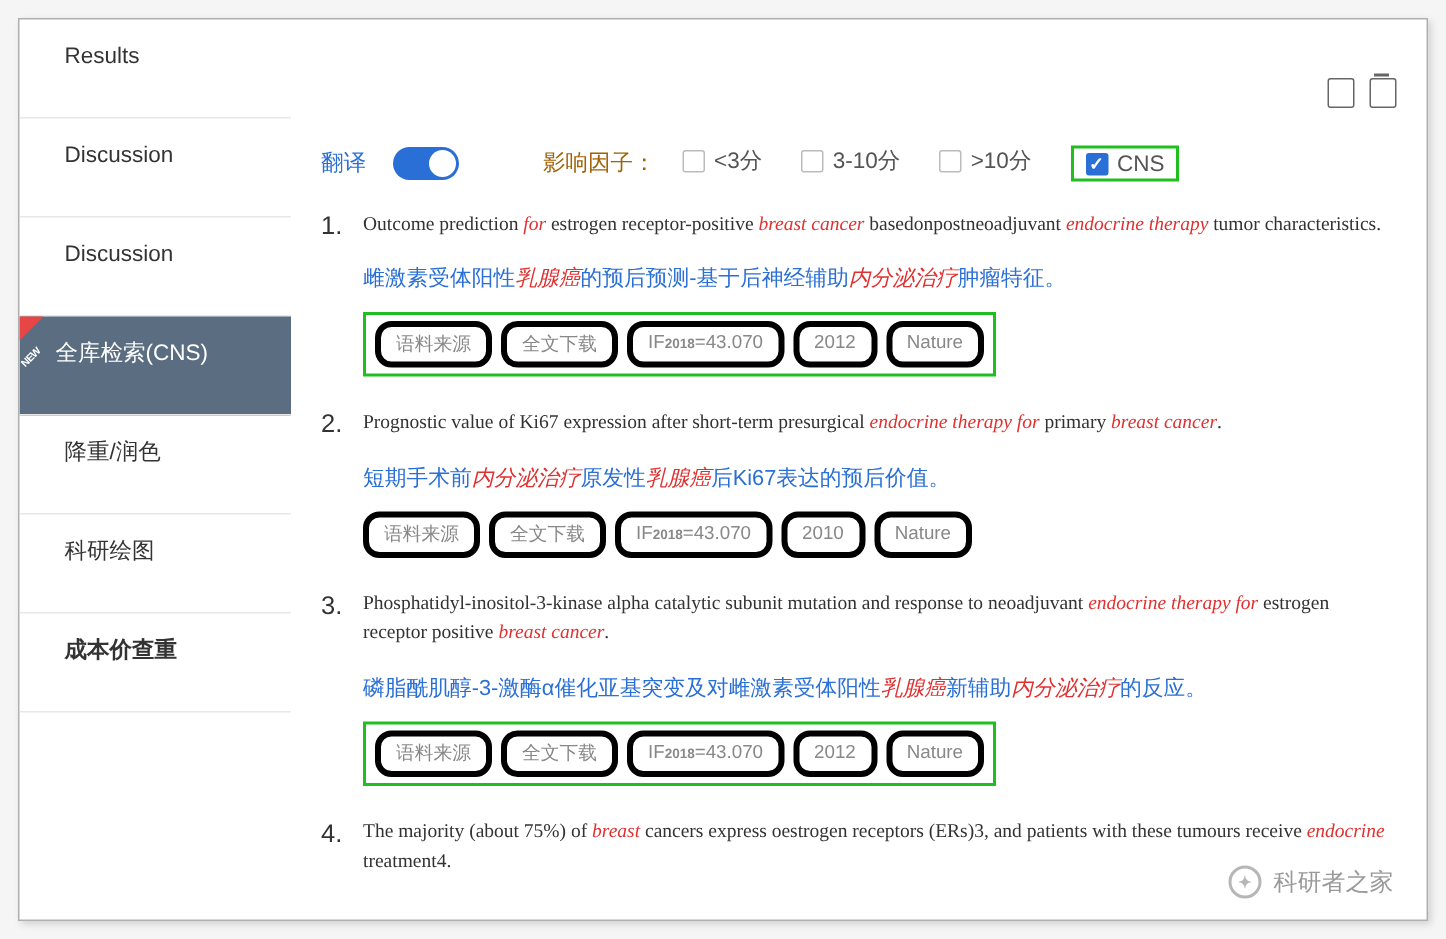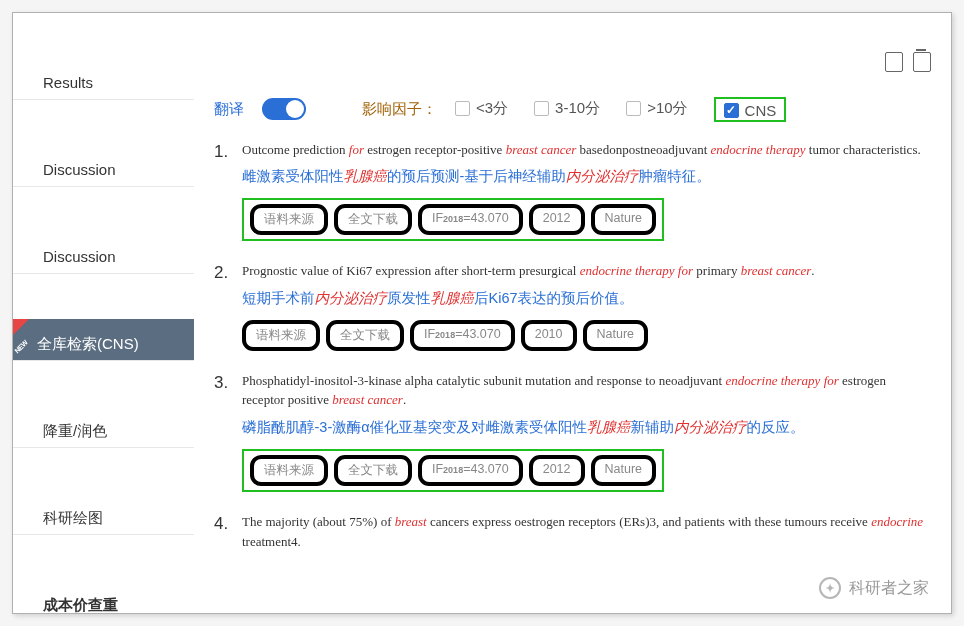--- a/index.html
+++ b/index.html
@@ -1,19 +1,19 @@
 <!DOCTYPE html>
 <html><head>
 <meta charset="utf-8">
 <style>
 * { box-sizing: border-box; margin: 0; padding: 0; }
 body { font-family: "Microsoft YaHei", Arial, sans-serif; background: #f5f5f5; padding: 12px; }
 .frame { width: 940px; height: 602px; margin: 0 auto; background: #fff; border: 1px solid #b0b0b0; box-shadow: 2px 2px 5px rgba(0,0,0,.15); display: flex; overflow: hidden; }
 .sidebar { width: 181px; flex: 0 0 181px; }
-.side-item { height: 42px; line-height: 50px; padding-left: 30px; font-size: 15px; color: #333; border-bottom: 1px solid #e8e8e8; cursor: pointer; position: relative; margin-top: 45px; }
+.side-item { height: 66px; line-height: 50px; padding-left: 30px; font-size: 15px; color: #333; border-bottom: 1px solid #e8e8e8; cursor: pointer; position: relative; }
 .side-item.active { background: #5b6d80; color: #fff; padding-left: 24px; }
 .side-item.active::before { content:""; position:absolute; left:0; top:0; width:0; height:0; border-top:16px solid #e84545; border-right:16px solid transparent; }
 .side-item.active::after { content:"NEW"; position:absolute; left:1px; top:3px; font-size:7px; color:#fff; transform:rotate(-45deg); font-weight:bold; letter-spacing:-0.5px; }
 .side-item.bold { font-weight:600; }
 .main { flex: 1; padding: 0 20px 0 20px; overflow: hidden; position: relative; }
 .topbar { height: 70px; display:flex; align-items:flex-end; justify-content:flex-end; gap:10px; padding-bottom:10px; border-bottom:1px solid transparent; }
 .topbar .ico { width:18px; height:20px; border:1.5px solid #666; border-radius:2px; position:relative; cursor:pointer; }
 .topbar .ico.trash::before { content:""; position:absolute; top:-4px; left:2px; width:10px; height:2px; background:#666; }
 .filter-row { display:flex; align-items:center; gap:18px; padding: 14px 0 18px 0; font-size:15px; }
 .lbl-blue { color:#2a6fd6; }
@@ -23,21 +23,21 @@
 .cb { display:inline-flex; align-items:center; gap:6px; cursor:pointer; color:#555; }
 .cb .box { width:15px; height:15px; border:1px solid #bbb; border-radius:2px; display:inline-flex; align-items:center; justify-content:center; }
 .cb.checked .box { background:#2a6fd6; border-color:#2a6fd6; color:#fff; font-size:12px; font-weight:bold; }
 .hlbox { border:2px solid #1fbf1f; padding:1px 8px; }
 .results { list-style:none; counter-reset: item; }
 .result { display:flex; margin-bottom: 20px; }
 .result .num { width:28px; flex:0 0 28px; font-size:17px; color:#333; padding-top:2px; }
 .result .body { flex:1; }
 .title { font-size:13px; color:#333; line-height:1.5; font-family: Liberation Serif, serif; }
 .title .kw, .trans .kw { color:#e03030; font-style:italic; }
-.trans { color:#2a6fd6; font-size:14.5px; margin-top:6px; line-height:1.6; }
+.trans { color:#2a6fd6; font-size:14.5px; margin-top:17px; line-height:1.6; }
 .trans .kw { font-style:italic; }
 .tags { margin-top:10px; display:flex; gap:6px; }
 .tag { border:4px solid #000000; border-radius:11px; padding:3px 10px; font-size:12.5px; color:#888; cursor:pointer; white-space:nowrap; }
 .tag sub { font-size:9px; vertical-align:baseline;font-weight:bold; }
 .tags.hl { border:2px solid #1fbf1f; padding:4px 6px; display:inline-flex; }
 .watermark { position:absolute; right:22px; bottom:14px; display:flex; align-items:center; gap:8px; color:#888; font-size:16px; font-weight:500; opacity:.85; }
 .watermark .wm-ico { width:22px; height:22px; border:2px solid #aaa; border-radius:50%; display:flex; align-items:center; justify-content:center; font-size:11px; color:#aaa; font-weight:bold; }
 </style>
 </head>
 <body>

